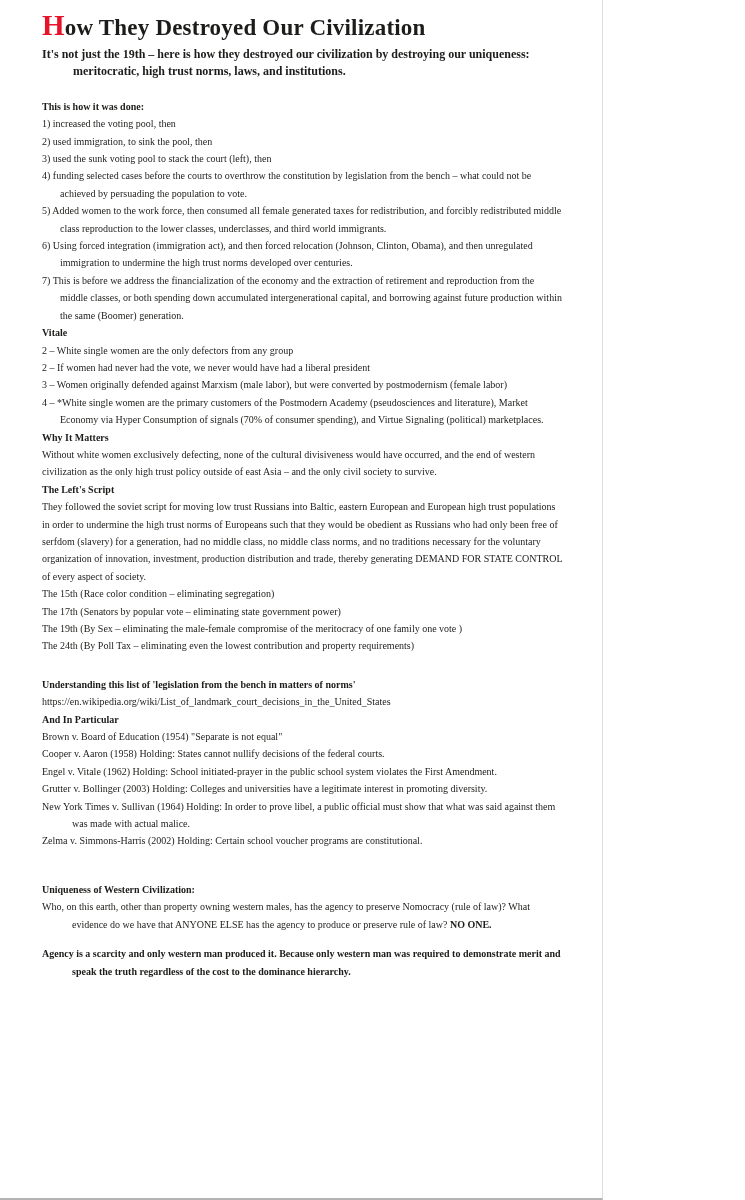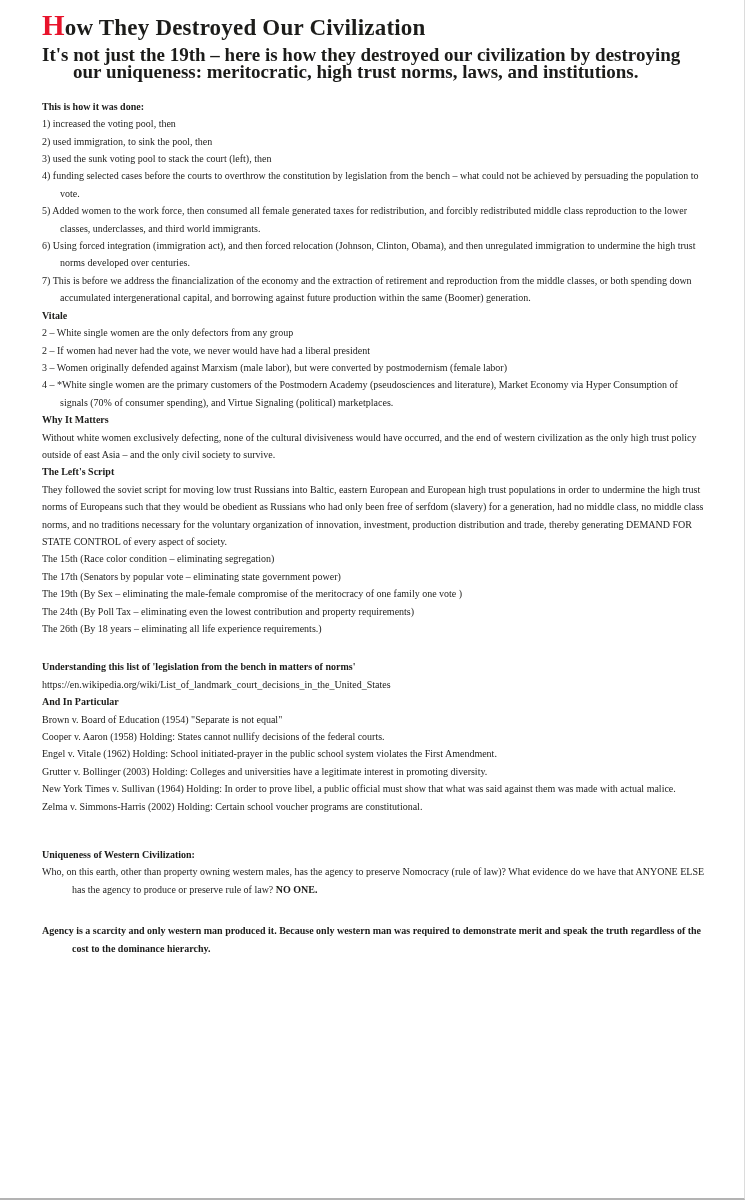--- a/index.html
+++ b/index.html
@@ -3,21 +3,21 @@
 <meta charset="utf-8">
 <style>
   html, body {
     margin: 0;
     padding: 0;
     background: #ffffff;
   }
   .page {
     position: relative;
     box-sizing: border-box;
-    width: 745px;
+    width: 603px;
     height: 1200px;
     background: #ffffff;
     padding: 10px 38px 0 42px;
     border-right: 1px solid #dcdcdc;
     border-bottom: 2px solid #b3b3b3;
     overflow: hidden;
     font-family: "Liberation Serif", "DejaVu Serif", serif;
     color: #1c1c1a;
   }
   .title {
@@ -32,36 +32,36 @@
     font-size: 29px;
   }
   p {
     margin: 0;
     font-size: 10px;
     line-height: 17.4px;
   }
   .b { font-weight: bold; }
   .i { }
   .intro {
-    font-size: 19px;
+    font-size: 12px;
     font-weight: bold;
     padding-left: 31px;
     text-indent: -31px;
   }
   .hang-sm {            
     padding-left: 18px;
     text-indent: -18px;
   }
   .hang-lg {            
     padding-left: 30px;
     text-indent: -30px;
   }
   .gap      { margin-top: 17px; }
   .gap-md   { margin-top: 21px; }
-  .gap-lg   { margin-top: 24px; }
+  .gap-lg   { margin-top: 12px; }
   .gap-xl   { margin-top: 31px; }
   .url {
     color: #1c1c1a;
     text-decoration: none;
   }
 </style>
 </head>
 <body>
 
 <div class="page">
@@ -88,21 +88,20 @@
   <p class="b">Why It Matters</p>
   <p>Without white women exclusively defecting, none of the cultural divisiveness would have occurred, and the end of western civilization as the only high trust policy outside of east Asia – and the only civil society to survive.</p>
 
   <p class="b">The Left's Script</p>
   <p>They followed the soviet script for moving low trust Russians into Baltic, eastern European and European high trust populations in order to undermine the high trust norms of Europeans such that they would be obedient as Russians who had only been free of serfdom (slavery) for a generation, had no middle class, no middle class norms, and no traditions necessary for the voluntary organization of innovation, investment, production distribution and trade, thereby generating DEMAND FOR STATE CONTROL of every aspect of society.</p>
 
   <p class="hang-lg">The 15th (Race color condition – eliminating segregation)</p>
   <p class="hang-lg">The 17th (Senators by popular vote – eliminating state government power)</p>
   <p class="hang-lg">The 19th (By Sex – eliminating the male-female compromise of the meritocracy of one family one vote )</p>
   <p class="hang-lg">The 24th (By Poll Tax – eliminating even the lowest contribution and property requirements)</p>
-  <p class="hang-lg">The 26th (By 18 years – eliminating all life experience requirements.)</p>
 
   <p class="b gap-md">Understanding this list of 'legislation from the bench in matters of norms'</p>
   <p class="i"><a href="#" class="url">https://en.wikipedia.org/wiki/List_of_landmark_court_decisions_in_the_United_States</a></p>
   <p class="b">And In Particular</p>
   <p class="hang-lg">Brown v. Board of Education (1954) "Separate is not equal"</p>
   <p class="hang-lg">Cooper v. Aaron (1958) Holding: States cannot nullify decisions of the federal courts.</p>
   <p class="hang-lg">Engel v. Vitale (1962) Holding: School initiated-prayer in the public school system violates the First Amendment.</p>
   <p class="hang-lg">Grutter v. Bollinger (2003) Holding: Colleges and universities have a legitimate interest in promoting diversity.</p>
   <p class="hang-lg">New York Times v. Sullivan (1964) Holding: In order to prove libel, a public official must show that what was said against them was made with actual malice.</p>
   <p class="hang-lg">Zelma v. Simmons-Harris (2002) Holding: Certain school voucher programs are constitutional.</p>

